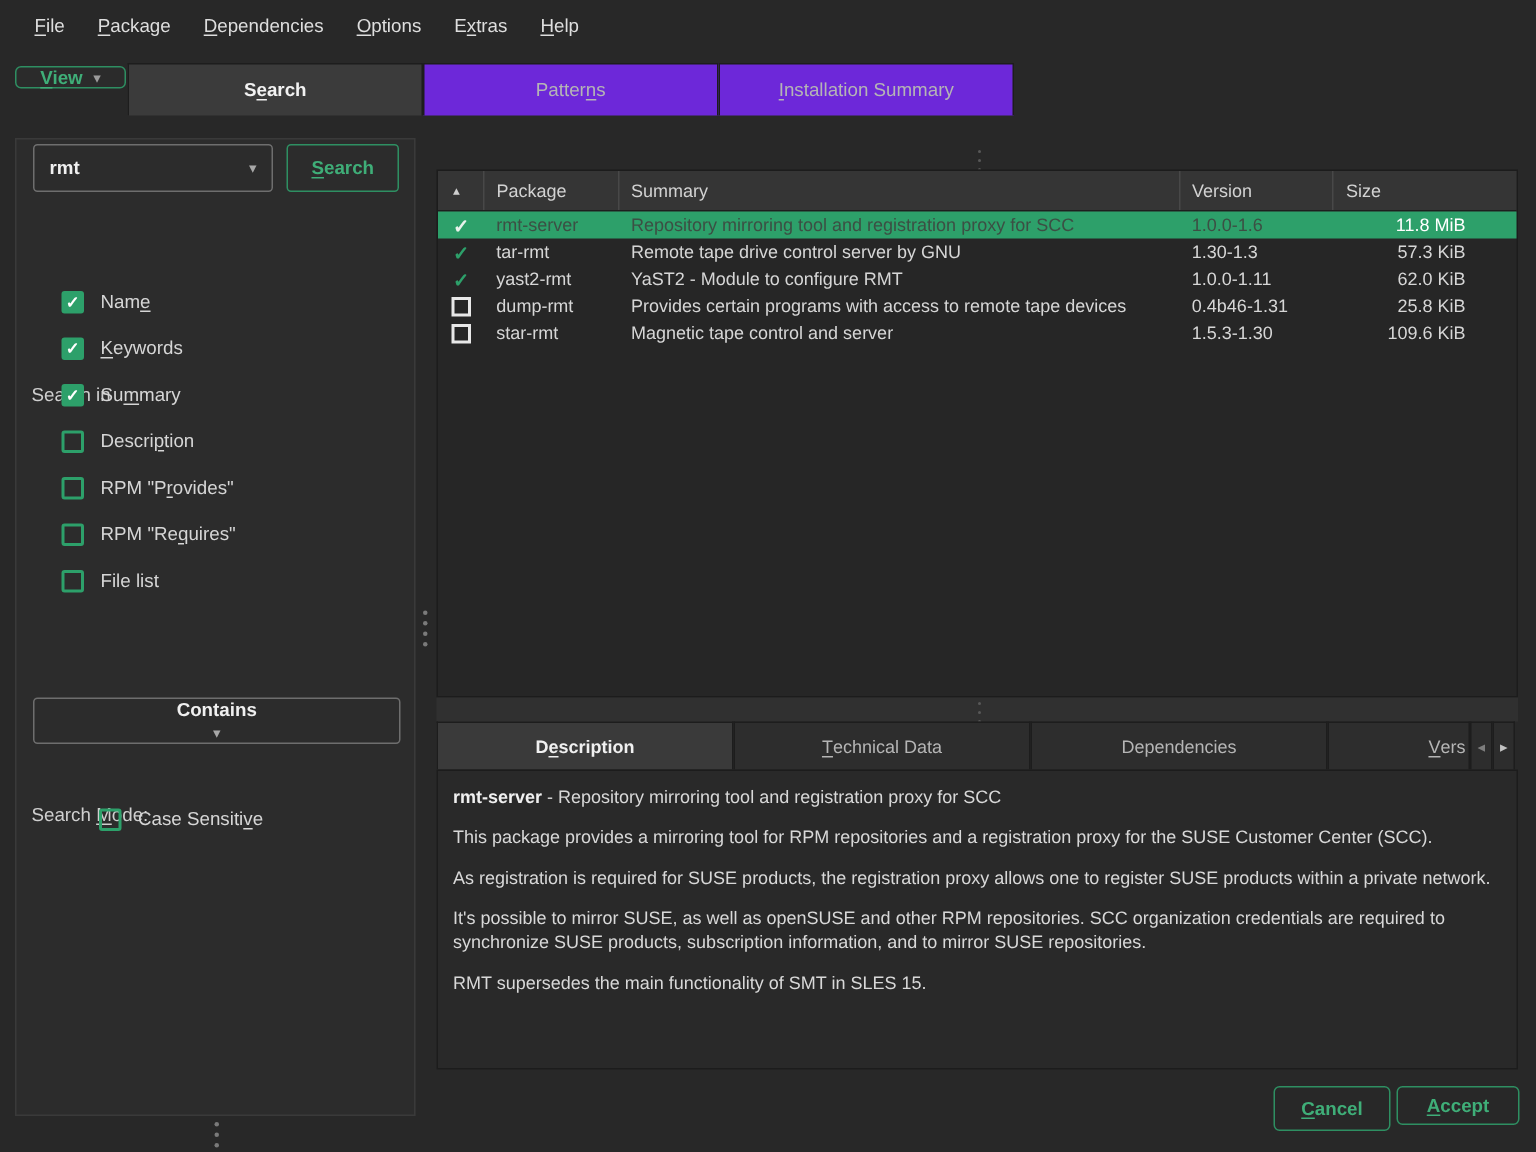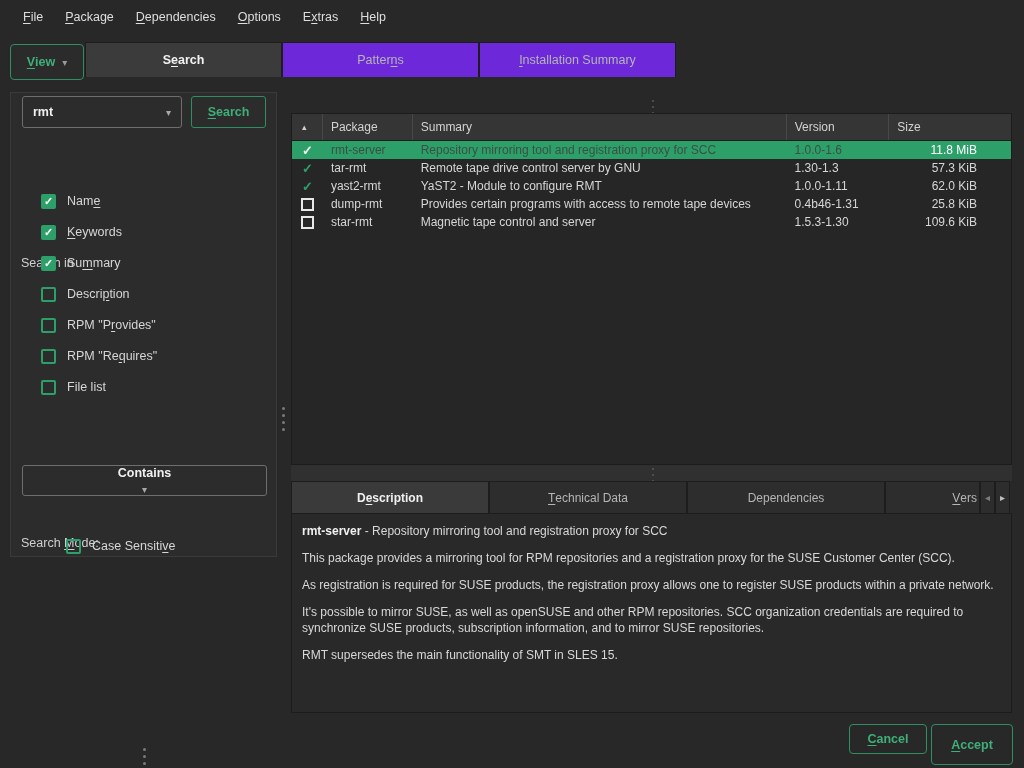--- a/index.html
+++ b/index.html
@@ -10,33 +10,33 @@
     -webkit-font-smoothing:antialiased;
   }
   u { text-decoration:underline; text-underline-offset:2px; }
 
   
   .menubar { position:absolute; left:0; top:0; width:1024px; height:34px;
     display:flex; align-items:center; padding-left:14px; gap:4px; background:#282828; }
   .menu-item { font-size:12.5px; color:#dedede; padding:5px 9px; cursor:default; }
 
   
-  .view-btn { position:absolute; left:10px; top:44px; width:74px; height:36px;
+  .view-btn { position:absolute; left:10px; top:44px; width:74px; height:15px;
     border:1px solid #2e8f62; border-radius:4px; background:#2b2b2b;
     display:flex; align-items:center; justify-content:center; gap:7px;
     color:#3fae78; font-size:12.5px; font-weight:bold; }
   .view-btn .arr { color:#9a9a9a; font-size:10px; font-weight:normal; }
   .tabrow { position:absolute; left:85px; top:42px; height:35px; display:flex; }
   .tab { width:197px; height:35px; display:flex; align-items:center; justify-content:center;
     background:#6d28d9; border:1px solid #1d1d1d; border-bottom:none;
     font-size:12.5px; color:#b5b5b5; }
   .tab.active { background:#3b3b3b; color:#f2f2f2; font-weight:bold; }
 
   
-  .left-panel { position:absolute; left:10px; top:92px; width:267px; height:465px;
+  .left-panel { position:absolute; left:10px; top:92px; width:267px; height:652px;
     background:#2c2c2c; border:1px solid #3a3a3a; }
   .combo { position:absolute; border:1px solid #6e6e6e; border-radius:3px; background:#2c2c2c;
     display:flex; align-items:center; justify-content:space-between;
     padding:0 10px; font-size:12.5px; font-weight:bold; color:#f0f0f0; }
   .combo .arr { color:#a8a8a8; font-size:10px; font-weight:normal; }
   .query-combo { left:11px; top:3px; width:160px; height:32px; }
   .mode-combo  { left:11px; top:372px; width:245px; height:31px;flex-direction:column; }
   .green-btn { border:1px solid #2e8f62; border-radius:3px; background:transparent;
     color:#3fae78; font-size:12.5px; font-weight:bold;
     display:flex; align-items:center; justify-content:center; }
@@ -90,21 +90,21 @@
   .tab-scroll.left { color:#7d7d7d; } .tab-scroll.right { color:#c2c2c2; }
 
   
   .desc-pane { position:absolute; left:291px; top:513px; width:721px; height:200px;
     background:#292929; border:1px solid #1c1c1c; padding:9px 10px; overflow:hidden; }
   .desc-pane p { font-size:12px; line-height:16px; color:#d8d8d8; margin-bottom:11px; }
   .desc-pane b { color:#f0f0f0; }
 
   
   .cancel-btn { position:absolute; left:849px; top:724px; width:78px; height:30px; border-radius:4px; }
-  .accept-btn { position:absolute; left:931px; top:724px; width:82px; height:41px; border-radius:4px;text-align:center; }
+  .accept-btn { position:absolute; left:931px; top:724px; width:82px; height:26px; border-radius:4px;text-align:center; }
 </style>
 </head>
 <body>
 
 <div class="menubar">
     <div class="menu-item"><u>F</u>ile</div>
     <div class="menu-item"><u>P</u>ackage</div>
     <div class="menu-item"><u>D</u>ependencies</div>
     <div class="menu-item"><u>O</u>ptions</div>
     <div class="menu-item">E<u>x</u>tras</div>

